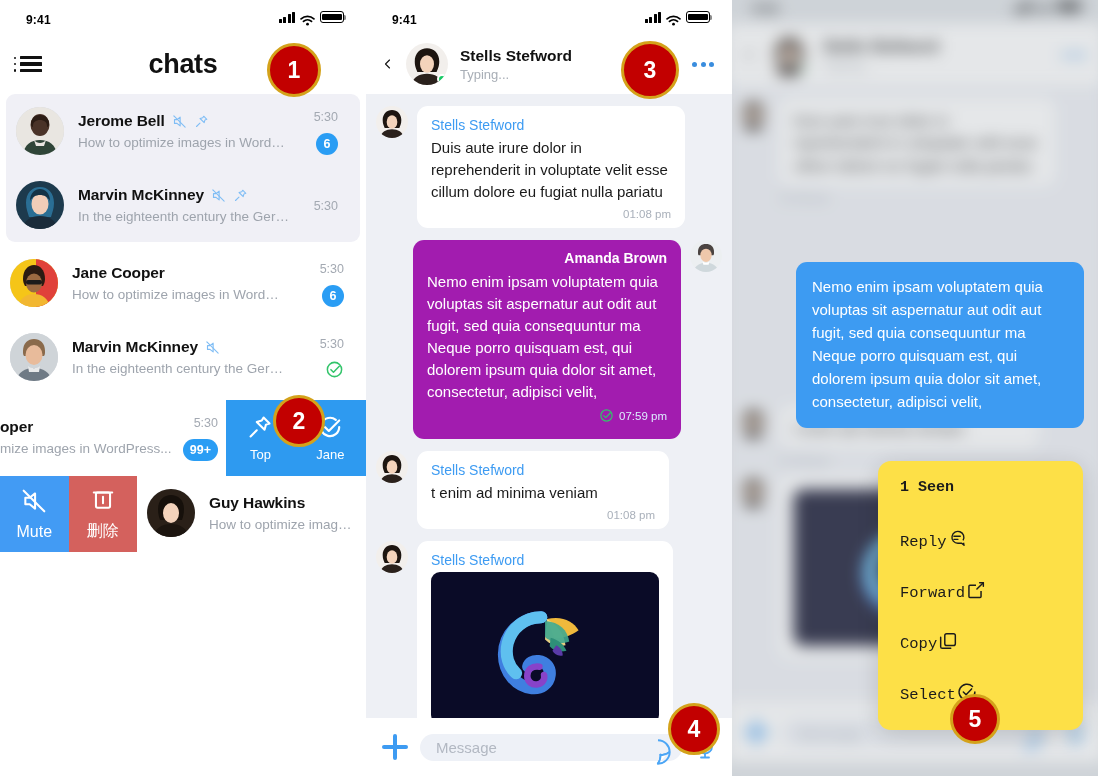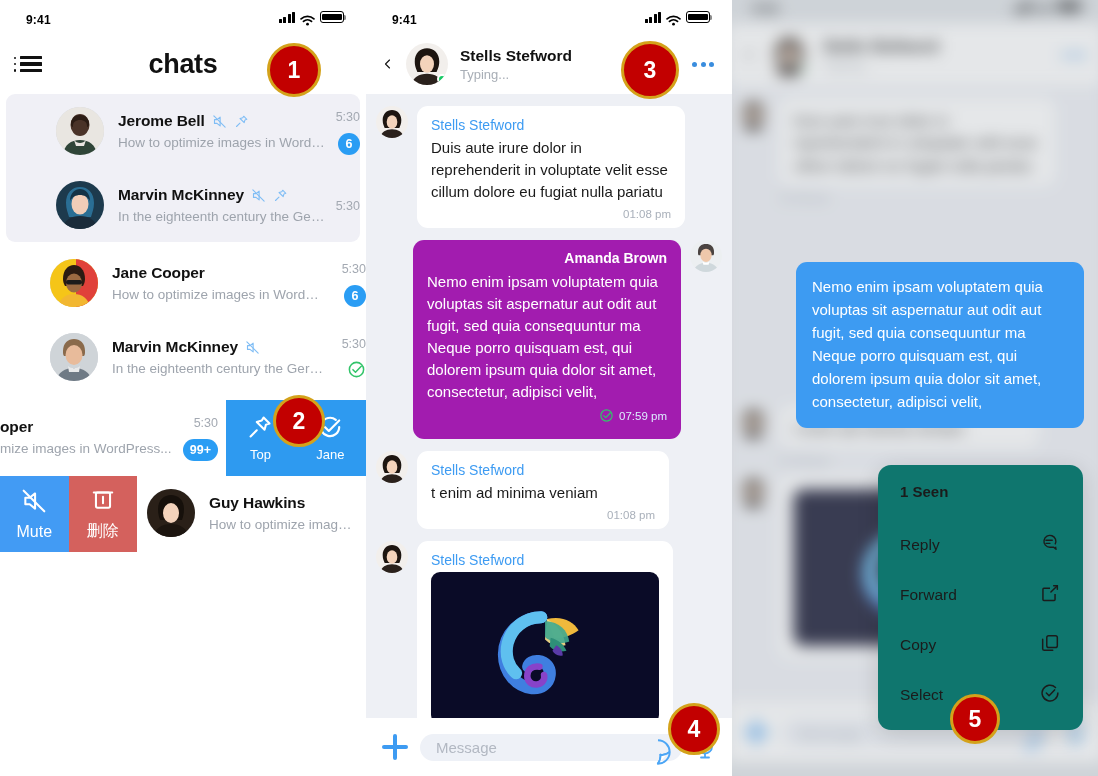--- a/index.html
+++ b/index.html
@@ -35,21 +35,21 @@
   .menu-icon span { display:block; height:3.4px; background:#111; border-radius:.5px; width:100%;
                     position:relative; padding-left:0; }
   .menu-icon span:before { content:""; position:absolute; left:-6px; top:0.6px; width:2.4px; height:2.4px;
                            background:#111; border-radius:50%; }
   .chats-title { position:absolute; left:0; right:0; text-align:center; font-size:27px; font-weight:bold;
                  color:#111; letter-spacing:-.3px; pointer-events:none; }
 
   
   .chat-list { position:relative; }
   .chat-group { background:#f0f0f6; border-radius:9px; margin:0 6px; }
-  .chat-row { display:flex; align-items:center; height:74px; padding:0 0 0 10px; position:relative;margin-left:40px; }
+  .chat-row { display:flex; align-items:center; height:74px; padding:0 22px 0 10px; position:relative; }
   .avatar { width:48px; height:48px; border-radius:50%; flex:0 0 48px; overflow:hidden; position:relative;
             background:#cfd3da; }
   .avatar svg { display:block; width:100%; height:100%; }
   .row-body { flex:1; min-width:0; margin-left:14px; padding-right:8px; }
   .row-top { display:flex; align-items:center; gap:7px; }
   .row-name { font-size:15.5px; font-weight:bold; color:#111; white-space:nowrap; letter-spacing:-.1px; }
   .row-sub { font-size:13.5px; color:#9ea4ad; margin-top:5px; white-space:nowrap; overflow:hidden;
              text-overflow:ellipsis; max-width:212px; }
   .row-right { display:flex; flex-direction:column; align-items:flex-end; justify-content:center;
                height:100%; gap:9px; flex:0 0 auto; padding-top:2px; }
@@ -109,24 +109,24 @@
   .plus:after { top:0; bottom:0; left:11px; width:4px; }
   .msg-input { flex:1; height:27px; border-radius:18px; background:#eef1f7; display:flex; align-items:center;
                padding:0 44px 0 16px; font-size:15px; color:#b2b8c2; position:relative; }
   .sticker-ic { position:absolute; right:10px; top:4px; width:28px; height:28px; }
   .mic-ic { width:22px; height:26px; flex:0 0 22px; }
 
   
   .blurwrap { position:absolute; inset:0; }
   .blurred { filter:blur(7px); transform:scale(1.03); transform-origin:center; }
   .dim { position:absolute; inset:0; background:rgba(170,175,182,.30); }
-  .ctx-menu { position:absolute; right:15px; bottom:46px; width:205px; background:#0f766e;
-              border-radius:13px; padding:18px 0 10px 0; box-shadow:0 4px 22px rgba(0,0,0,.14); }
+  .ctx-menu { position:absolute; right:15px; bottom:46px; width:205px; background:#fde047;
+              border-radius:13px; padding:18px 0 10px 0; box-shadow:0 4px 22px rgba(0,0,0,.14);font-family:Liberation Mono, monospace; }
   .ctx-seen { font-size:15px; font-weight:bold; color:#1b1b1b; padding:0 22px 20px 22px; }
-  .ctx-item { display:flex; align-items:center; justify-content:space-between; padding:12px 22px; }
+  .ctx-item { display:flex; align-items:center; padding:12px 22px; }
   .ctx-label { font-size:15.5px; color:#1b1b1b; }
   .ctx-item svg { width:22px; height:22px; }
   .hl-bubble { position:absolute; left:64px; top:10px; width:288px; background:#3d9bf2;
                border-radius:11px; padding:13px 16px 15px 16px; }
   .hl-bubble .bubble-text { color:#fff; font-size:15px; line-height:23px; }
 
   
   .pin { position:absolute; border-radius:50%; background:#c20000; border:3px solid #d4a21a;
          color:#fff; display:flex; align-items:center; justify-content:center;
          font-size:23px; font-weight:bold; z-index:60; }

